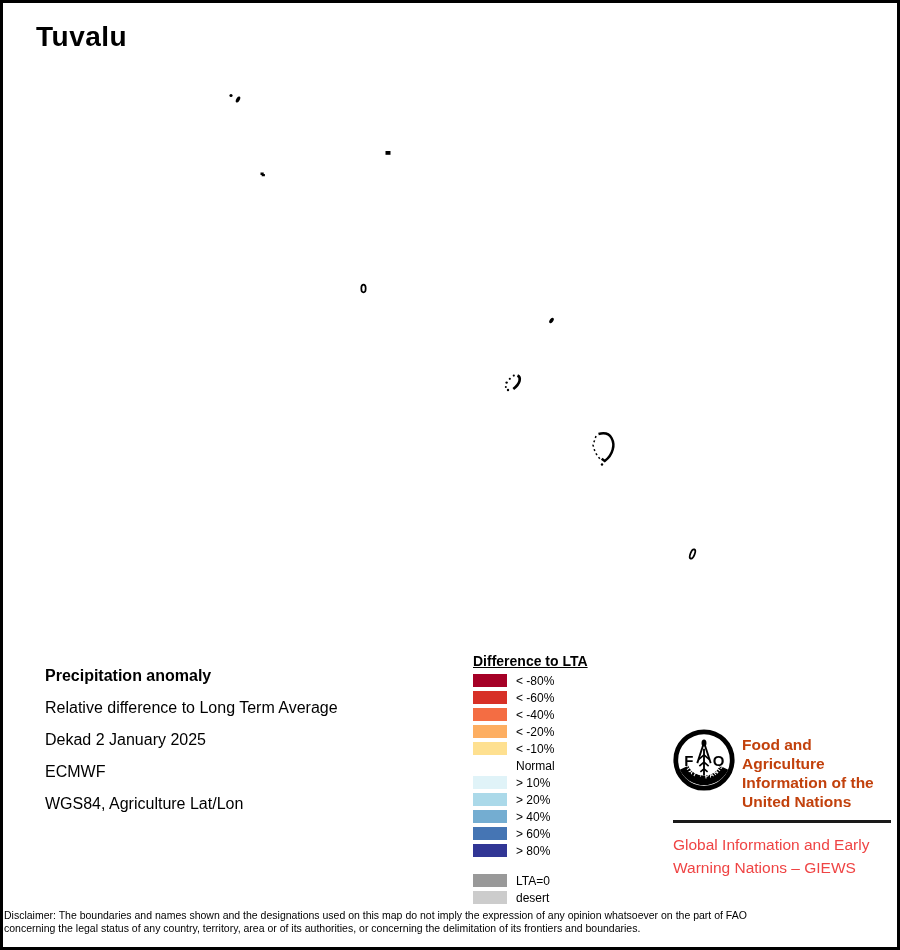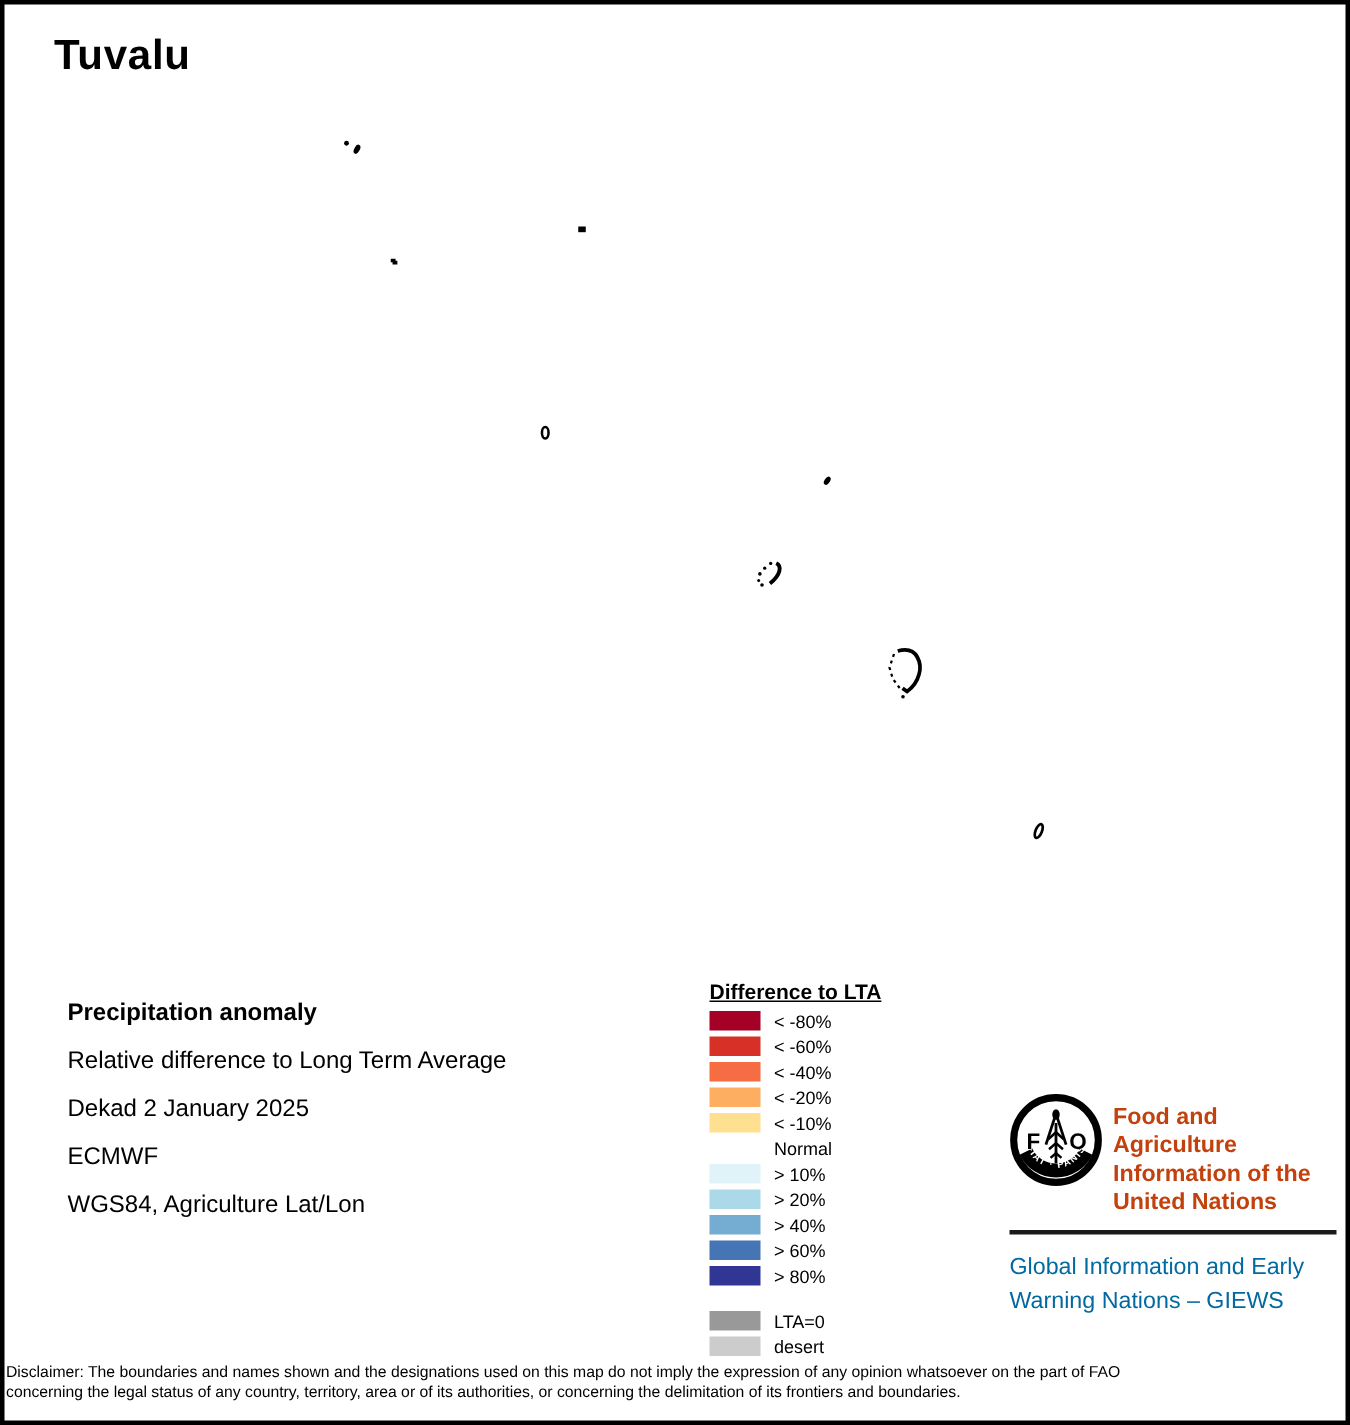--- a/index.html
+++ b/index.html
@@ -52,21 +52,21 @@
     font-size: 15.5px;
     font-weight: bold;
     line-height: 19px;
     color: #c2410c;
   }
   .fao-divider { height: 2.5px; background: #1a1a1a; margin-top: 9px; width: 218px; }
   .fao-giews {
     margin-top: 10px;
     font-size: 15.5px;
     line-height: 23px;
-    color: #0369a1;
+    color: #ef4444;
   }
 
   
   .disclaimer {
     position: absolute;
     left: 1px;
     top: 906px;
     width: 872px;
     font-size: 10.5px;
     line-height: 13px;

